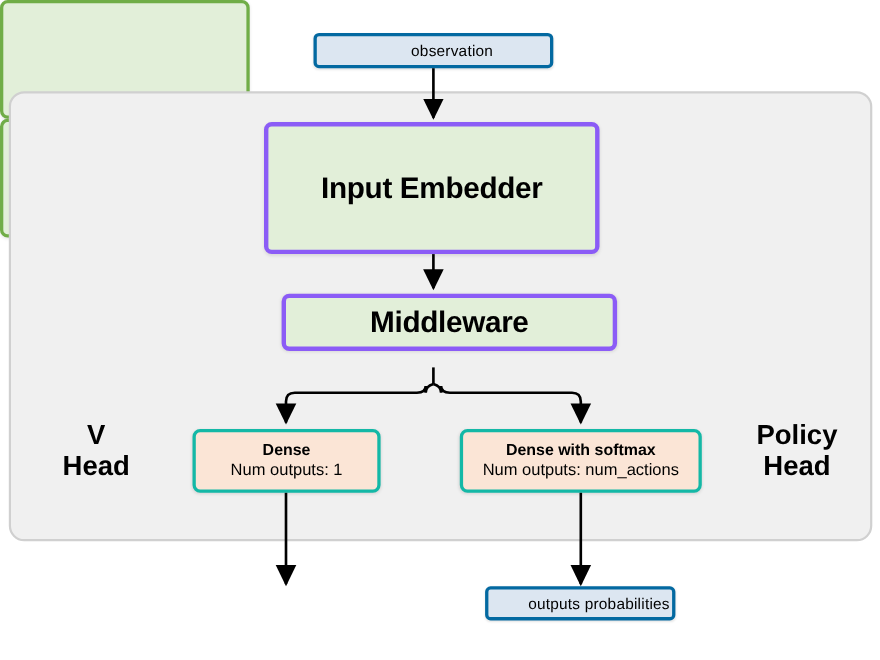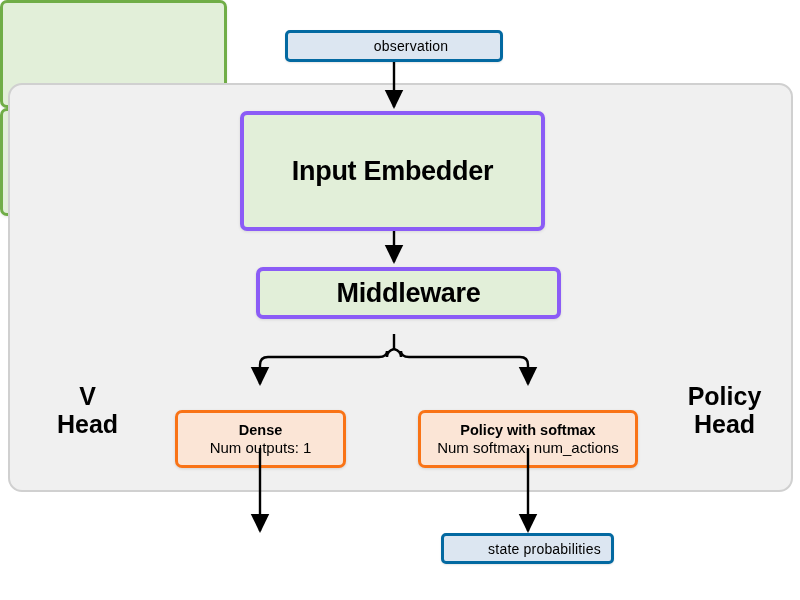--- a/index.html
+++ b/index.html
@@ -71,25 +71,24 @@
     background: #e2efd9;
     border: 3px solid #70ad47;
     border-radius: 7px;
     z-index: 2;
     box-shadow: 0 1px 3px rgba(0,0,0,0.10);
   }
 
   
   .orange-box {
     background: #fbe5d6;
-    border: 3px solid #f97316;
+    border: 3px solid #14b8a6;
     border-radius: 7px;
     box-shadow: 0 1px 3px rgba(0,0,0,0.12);
     padding: 2px 6px;
-    margin-top: 20px;
   }
   .orange-box .node-title {
     font-size: 14.5px;
     font-weight: bold;
     line-height: 1.25;
   }
   .orange-box .node-sub {
     font-size: 15px;
     font-weight: normal;
     line-height: 1.25;
@@ -167,22 +166,22 @@
 
   <div class="head-caption" style="left:662px; top:382px; width:125px;">Policy
 Head</div>
 
   <div class="node orange-box" style="left:175px; top:390px; width:171px; height:58px;">
     <span class="node-title">Dense</span>
     <span class="node-sub">Num outputs: 1</span>
   </div>
 
   <div class="node orange-box" style="left:418px; top:390px; width:220px; height:58px;">
-    <span class="node-title">Policy with softmax</span>
-    <span class="node-sub">Num softmax: num_actions</span>
+    <span class="node-title">Dense with softmax</span>
+    <span class="node-sub">Num outputs: num_actions</span>
   </div>
 
 
   <div class="node io-box" style="left:441px; top:533px; width:173px; height:31px;">
-    <span>state probabilities</span>
+    <span>outputs probabilities</span>
   </div>
 
 </div>
 
 </body></html>

